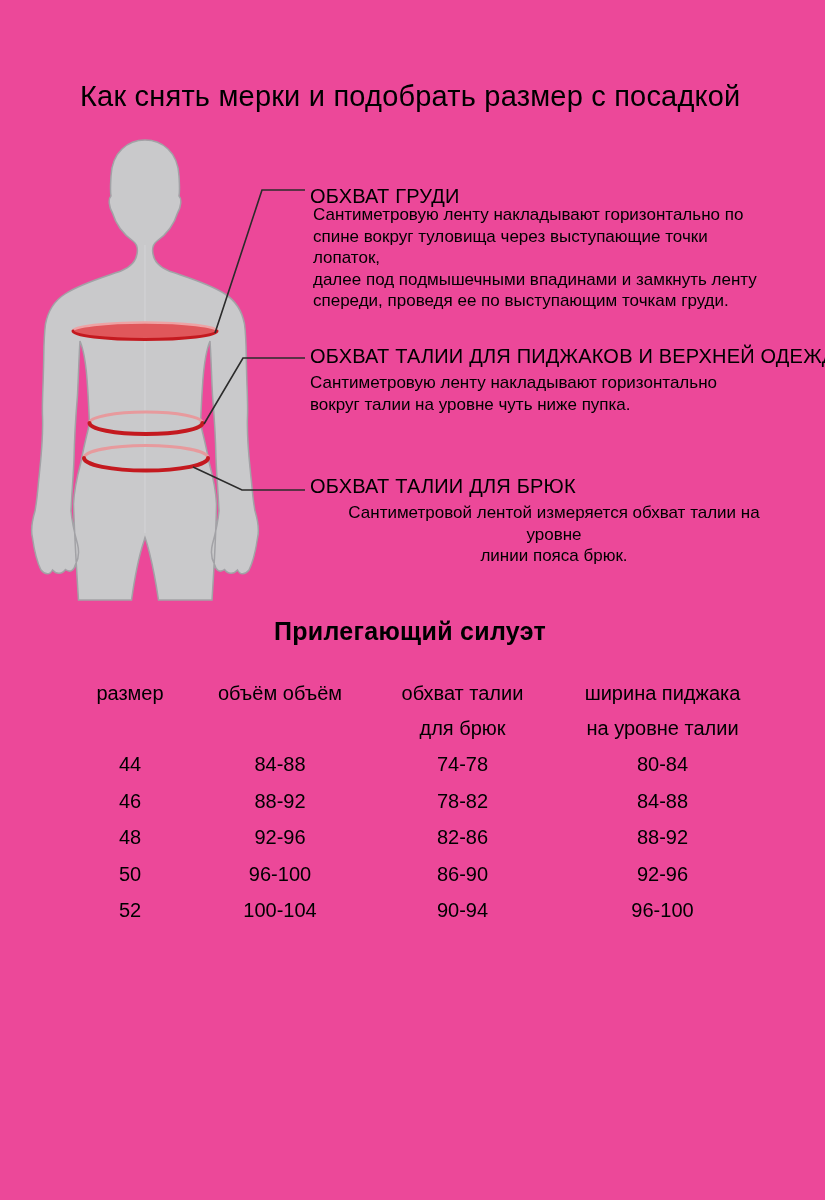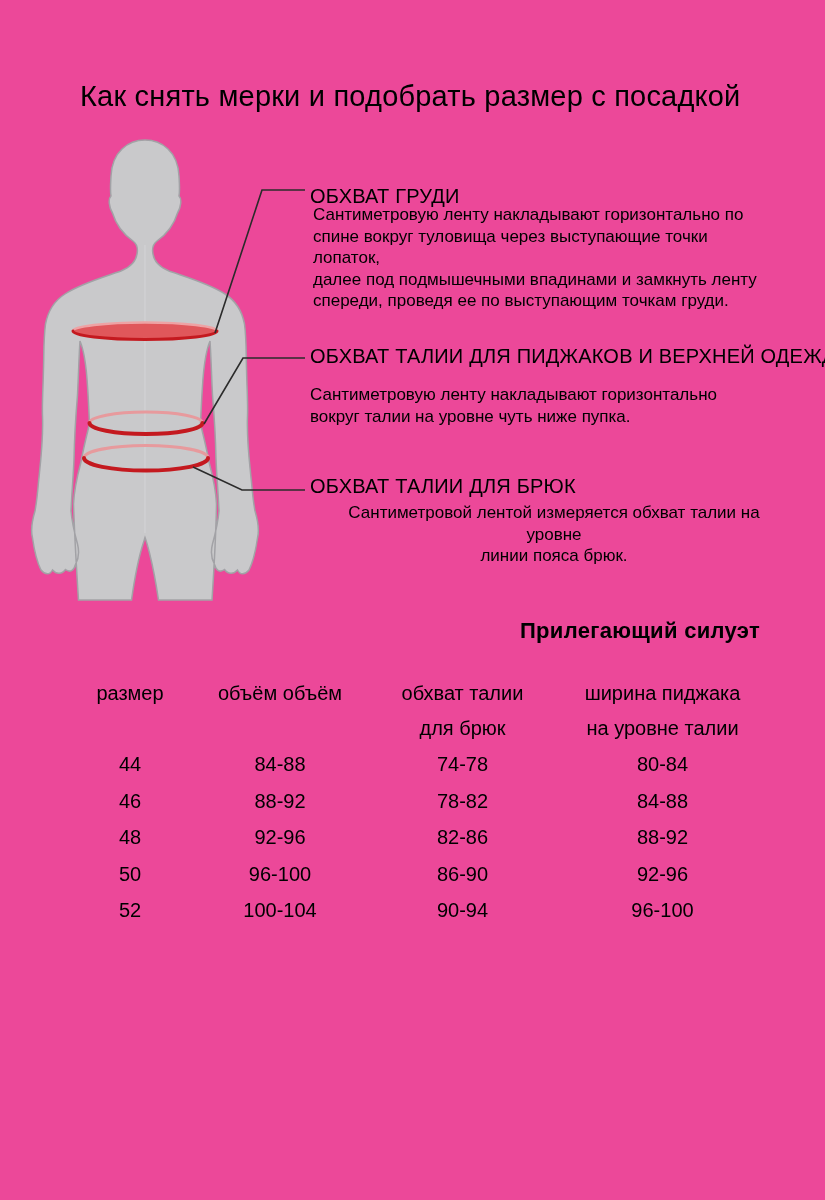--- a/index.html
+++ b/index.html
@@ -12,22 +12,22 @@
     white-space:nowrap;letter-spacing:0.2px;
   }
   .figure-wrap{position:absolute;left:0;top:133px;width:310px;height:470px;}
   .sec-heading{
     position:absolute;font-size:20px;line-height:22px;white-space:nowrap;letter-spacing:0.2px;
   }
   .sec-body{
     position:absolute;font-size:17px;line-height:21.6px;white-space:pre-line;
   }
   .table-title{
-    position:absolute;left:60px;top:617px;width:700px;text-align:right;
-    font-size:22px;line-height:28px;font-weight:bold;letter-spacing:0.3px;
+    position:absolute;left:60px;top:617px;width:700px;text-align:center;
+    font-size:25px;line-height:28px;font-weight:bold;letter-spacing:0.3px;
   }
   .size-table{
     position:absolute;left:60px;top:661px;width:700px;display:grid;
     grid-template-columns:140px 160px 205px 195px;
     grid-template-rows:36px 35px 37px 36.5px 36.5px 36.5px 36.5px;
     font-size:20px;
   }
   .size-table .c{display:flex;align-items:center;justify-content:center;white-space:nowrap;margin-top:28px;}
 </style>
 </head>
@@ -126,21 +126,21 @@
     </svg>
   </div>
 
   <div class="sec-heading" style="left:310px;top:178px;margin-top:7px;">ОБХВАТ ГРУДИ</div>
   <div class="sec-body" style="left:313px;top:204px;width:450px;">Сантиметровую ленту накладывают горизонтально по
 спине вокруг туловища через выступающие точки лопаток,
 далее под подмышечными впадинами и замкнуть ленту
 спереди, проведя ее по выступающим точкам груди.</div>
 
   <div class="sec-heading" style="left:310px;top:345px;">ОБХВАТ ТАЛИИ ДЛЯ ПИДЖАКОВ И ВЕРХНЕЙ ОДЕЖДЫ</div>
-  <div class="sec-body" style="left:310px;top:384px;width:430px;">Сантиметровую ленту накладывают горизонтально
+  <div class="sec-body" style="left:310px;top:372px;width:430px;">Сантиметровую ленту накладывают горизонтально
 вокруг талии на уровне чуть ниже пупка.</div>
 
   <div class="sec-heading" style="left:310px;top:475px;">ОБХВАТ ТАЛИИ ДЛЯ БРЮК</div>
   <div class="sec-body" style="left:319px;top:502px;width:470px;text-align:center;">Сантиметровой лентой измеряется обхват талии на уровне
 линии пояса брюк.</div>
 
   <div class="table-title">Прилегающий силуэт</div>
 
   <div class="size-table">
     <div class="c">размер</div>

